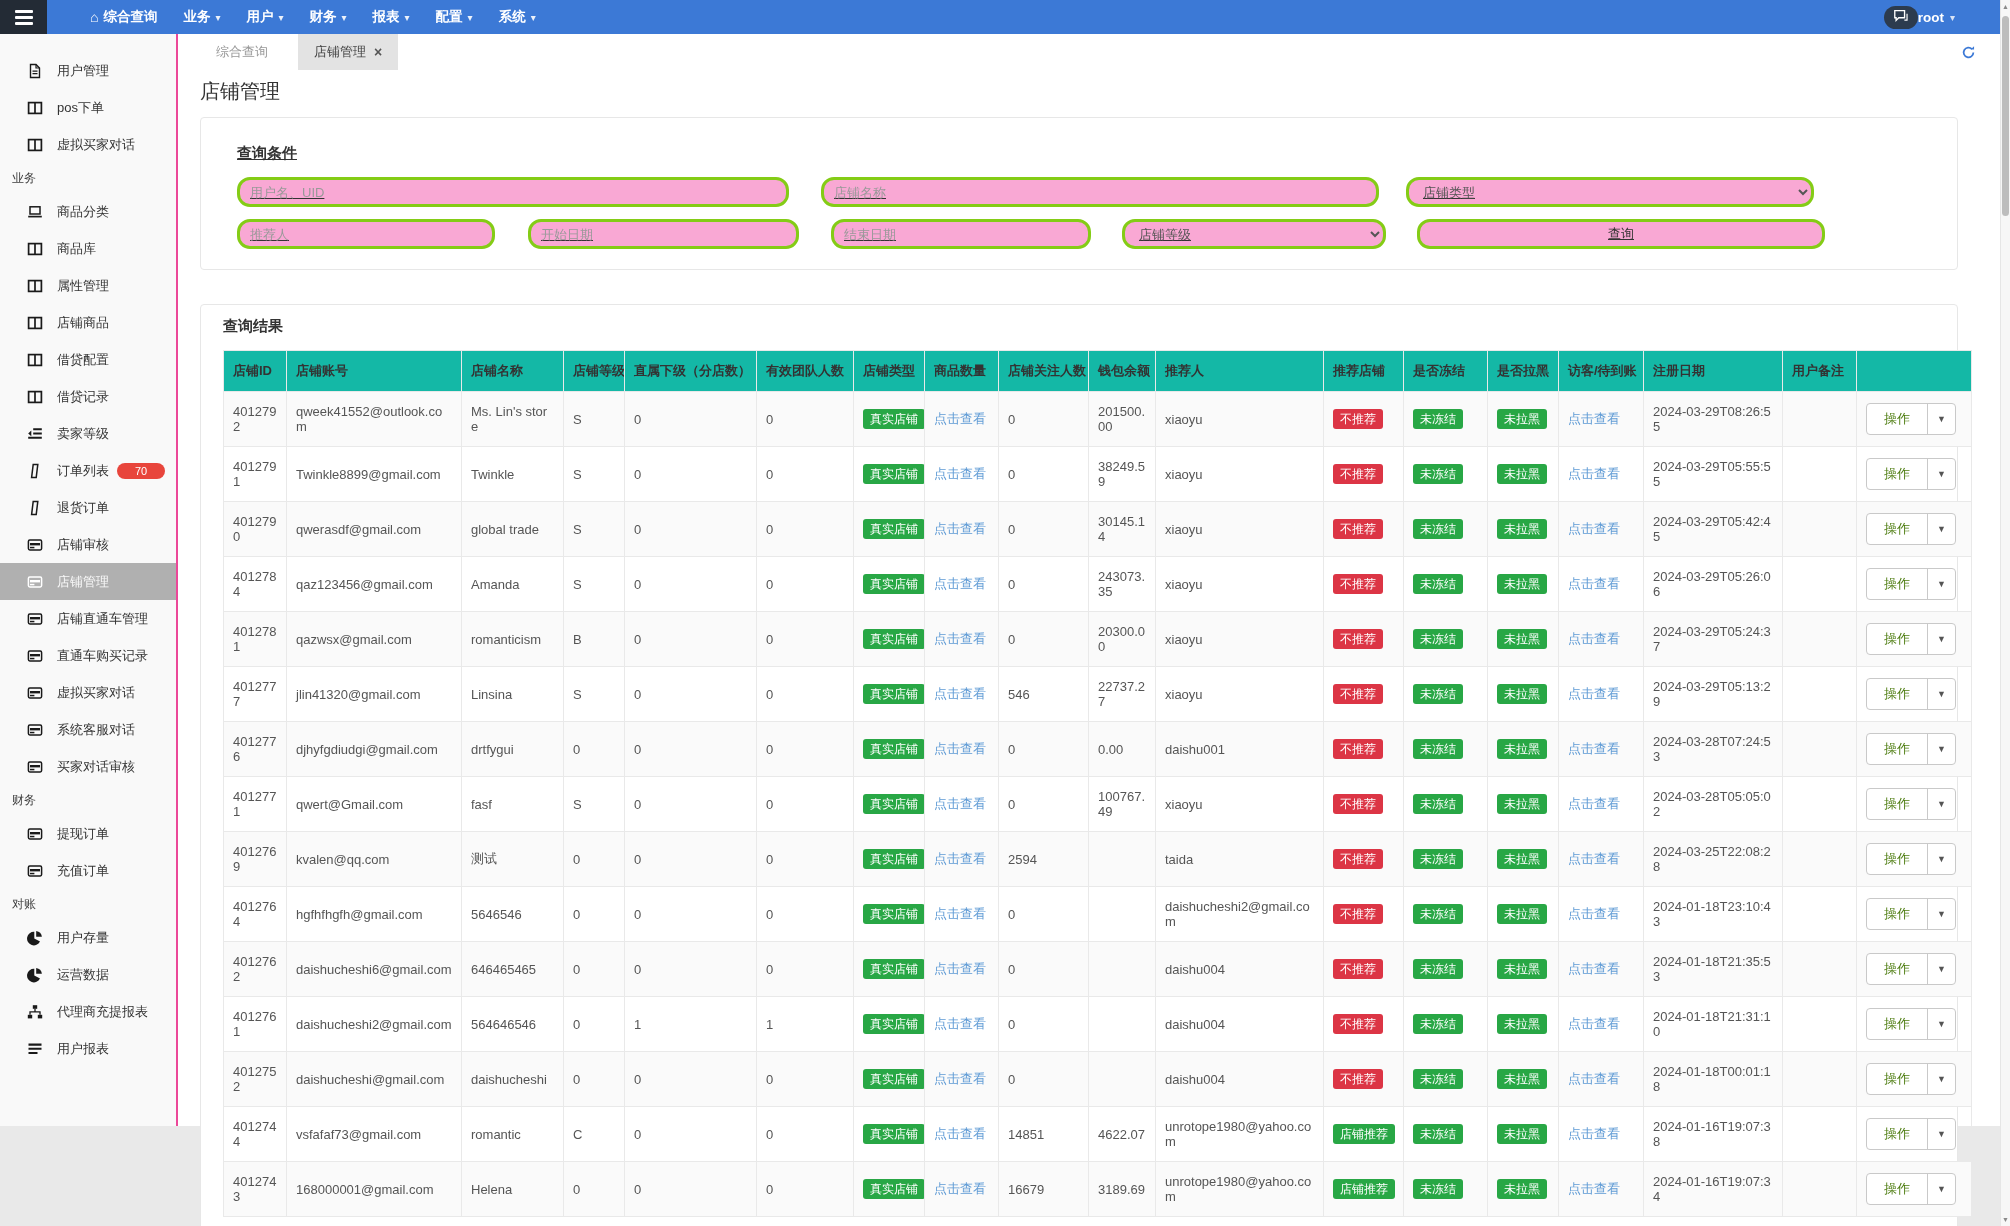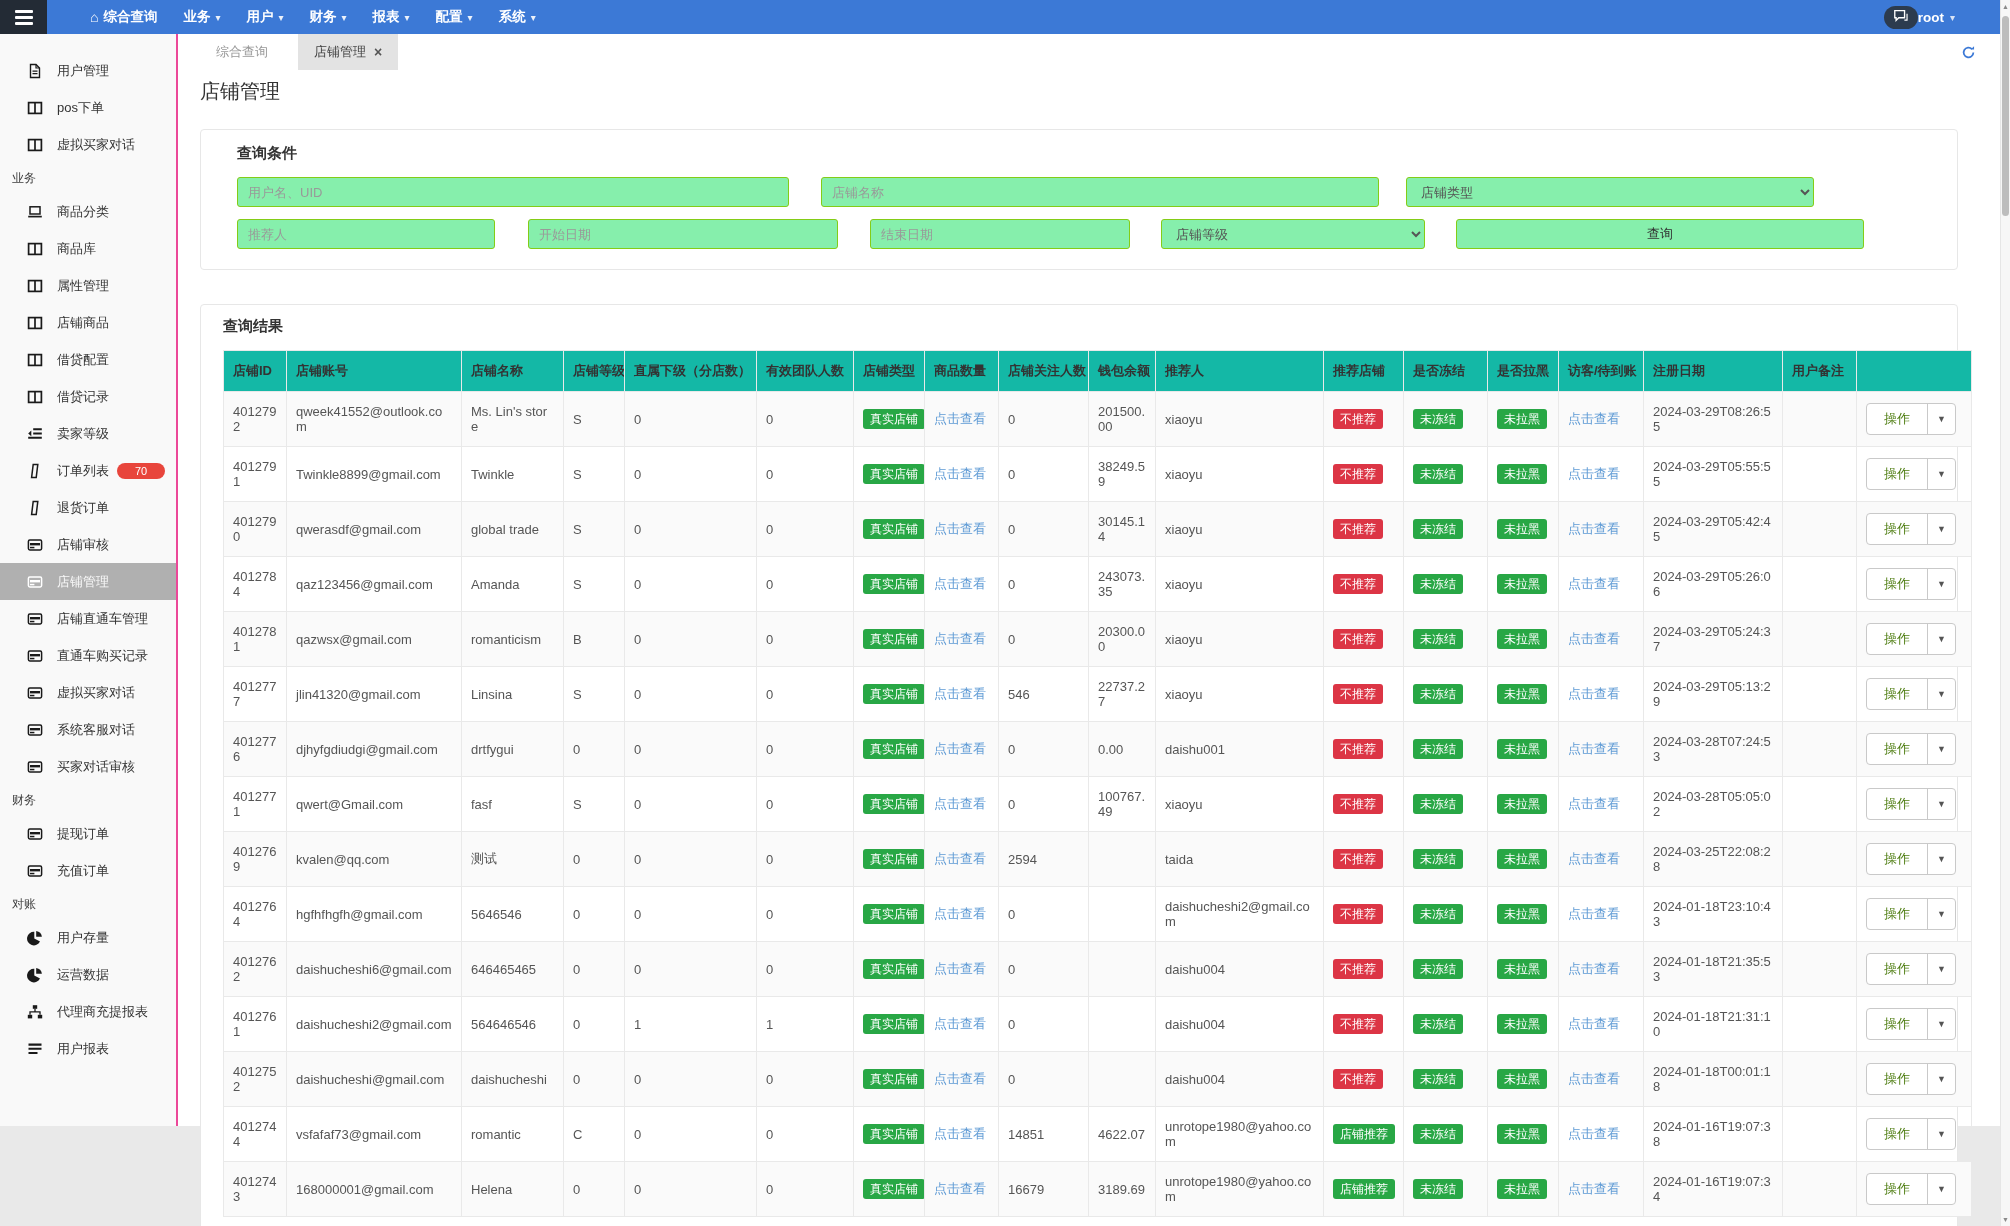--- a/index.html
+++ b/index.html
@@ -36,36 +36,36 @@
   .tabbar { height:36px; display:flex; align-items:stretch; padding-right:24px; }
   .tab { display:flex; align-items:center; gap:8px; padding:0 16px; font-size:13px; color:#999; cursor:pointer; }
   .tab.active { background:#e3e3e3; color:#444; margin-left:14px; }
   .tab-close { font-weight:700; color:#555; font-size:14px; cursor:pointer; line-height:1; }
   .refresh-btn { margin-left:auto; align-self:center; color:var(--primary,#3c79d6); cursor:pointer; display:flex; }
   .refresh-btn svg { width:15px; height:15px; }
   .page-title { font-size:20px; font-weight:400; color:#333; margin-top:8px; }
   
   .card { width:1758px; background:#fff; border:1px solid #e7e7e7; border-radius:4px; }
   .card-title { font-size:15px; font-weight:700; color:#333; }
-  .query-card { margin-top:24px; padding:14px 36px 20px 36px; }
+  .query-card { margin-top:12px; padding:26px 36px 20px 36px;text-decoration:underline; }
   .query-card .card-title { margin-bottom:14px; }
   .form-row { display:flex; margin-bottom:12px; }
   .form-row:last-child { margin-bottom:0; }
   .inp, .sel, .btn-search {
-    height:30px; border:1px solid #84cc16; border-radius:3px; background:#86efac;
+    height:30px; border:3px solid #84cc16; border-radius:13px; background:#f9a8d4;
     font-size:13px; font-family:inherit; color:#555; padding:0 10px; outline:none;
   }
   .inp::placeholder { color:#999; }
   .sel { color:#555; }
   .btn-search { color:#333; cursor:pointer; }
   .w-xl { width:552px; margin-right:32px; }
   .w-xl2 { width:558px; margin-right:27px; }
   .w-lg { width:408px; }
   .w-sm1 { width:258px; margin-right:33px; }
-  .w-sm2 { width:310px; margin-right:32px; }
+  .w-sm2 { width:271px; margin-right:32px; }
   .w-sm3 { width:260px; margin-right:31px; }
   .w-sm4 { width:264px; margin-right:31px; }
   
   .results-card { margin-top:34px; padding:12px 22px 24px 22px; }
   .results-card .card-title { margin-bottom:14px; }
   table { width:100%; border-collapse:collapse; table-layout:fixed; }
   th, td { border:1px solid #e9e9e9; font-size:13px; padding:11px 9px; text-align:left; vertical-align:middle; overflow:hidden; }
   th { color:#333; font-weight:700; white-space:nowrap; padding-top:11px; padding-bottom:11px; background:#14b8a6; }
   td { color:#555; word-break:break-all; }
   tbody tr:nth-child(odd) { background:#fafafa; }

